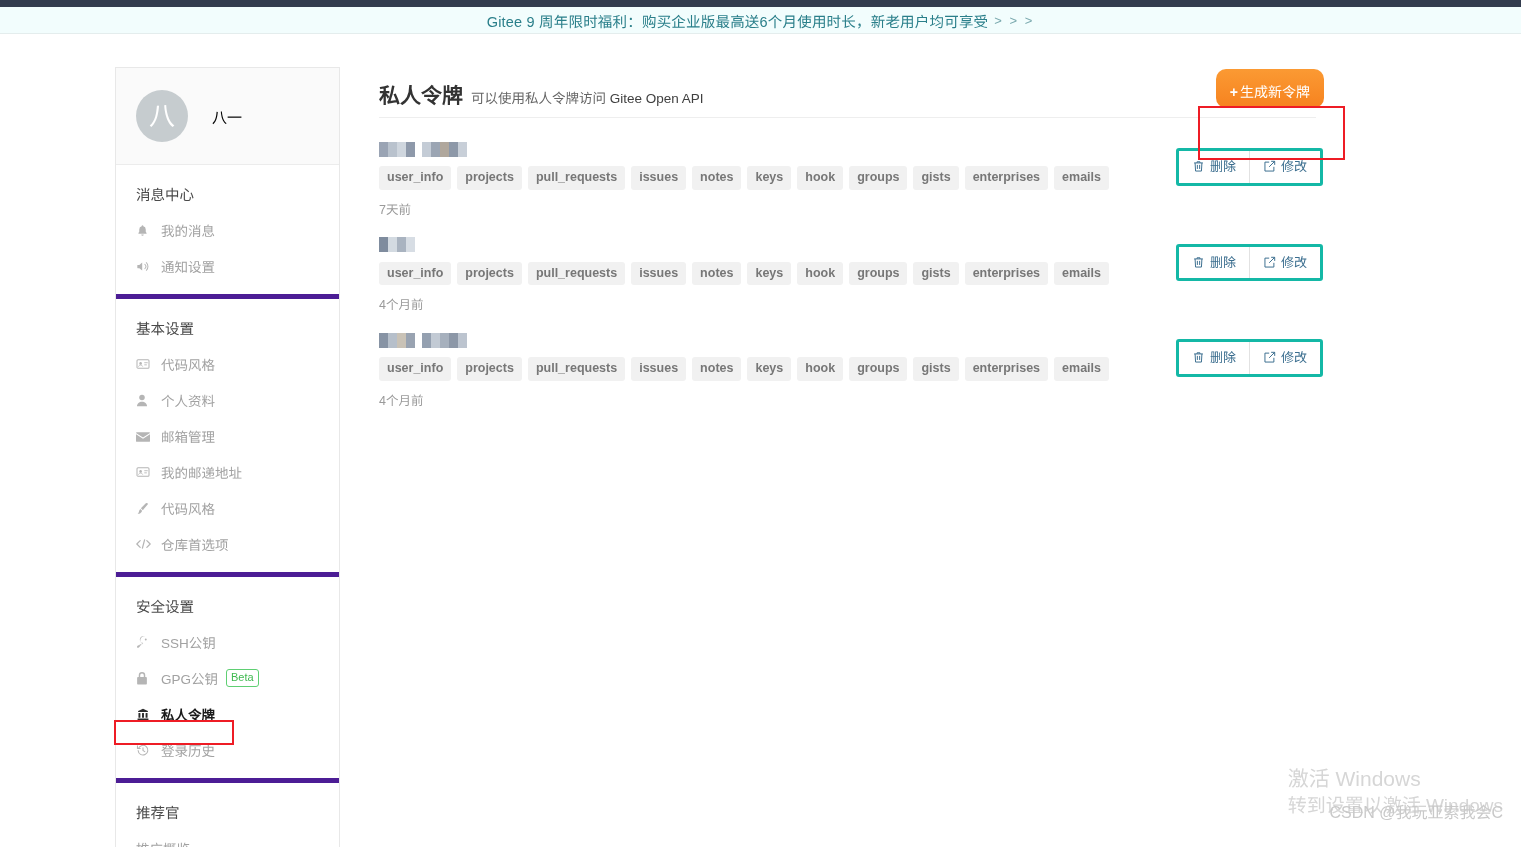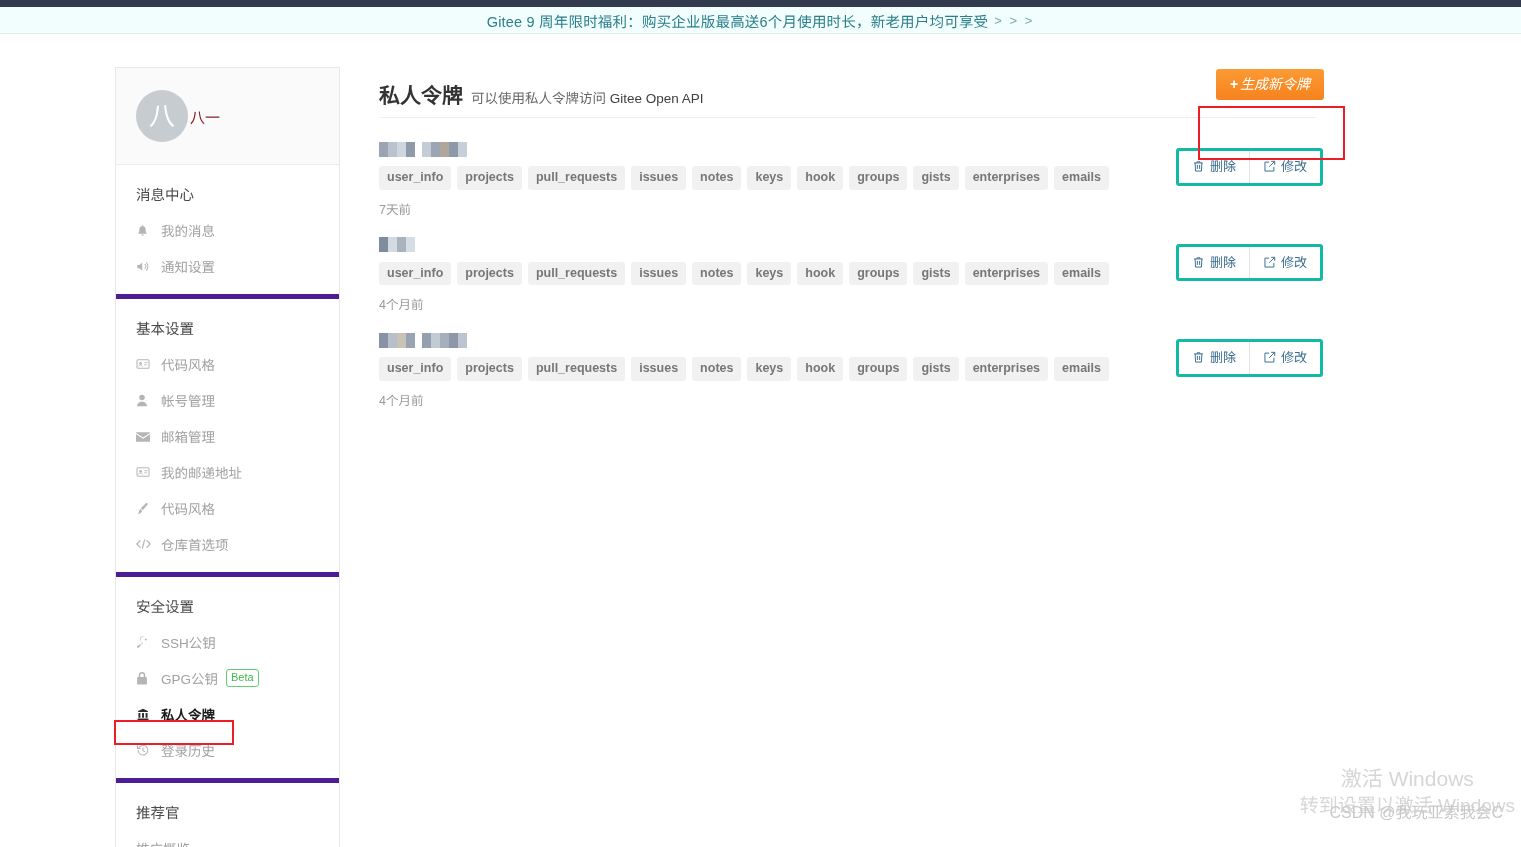--- a/index.html
+++ b/index.html
@@ -71,23 +71,23 @@
     border-radius: 50%;
     background: #c6cccf;
     color: #fff;
     display: flex; align-items: center; justify-content: center;
     font-size: 26px;
     line-height: 1;
     flex: none;
     cursor: pointer;
   }
   .sb-username {
-    margin-left: 2px;
+    margin-left: 24px;
     font-size: 15px;
-    color: #7f1d1d;
+    color: #000000;
     cursor: pointer;
   }
 
   .sb-group { padding: 8px 0 10px; border-bottom: 5px solid #4c1d95; }
   .sb-group:last-child { border-bottom: none; }
   .sb-title {
     font-size: 14.5px;
     color: #4a4a4a;
     padding: 10px 20px 8px;
     font-weight: 500;
@@ -161,27 +161,26 @@
   }
   .page-sub .api-link { color: #404040; cursor: pointer; }
 
   .btn-new {
     position: absolute;
     right: -8px; top: 2px;
     background: #f98c20;
     background: linear-gradient(#fb9a33, #f6821f);
     color: #fff;
     border: none;
-    border-radius: 3px;
+    border-radius: 10px;
     font-size: 14px;
-    padding: 8px 14px 9px;
+    padding: 16px 14px 9px;
     cursor: pointer;
     font-family: "Liberation Sans", sans-serif;
     line-height: 1;
-    font-style: italic;
   }
   .btn-new .plus { margin-right: 2px; font-weight: 600; }
 
   .annot-btn {
     position: absolute;
     left: 1198px; top: 72px;
     width: 147px; height: 54px;
     border: 2px solid #ee1c25;
     pointer-events: none;
   }
@@ -249,22 +248,22 @@
   .wm-csdn {
     position: absolute;
     right: 18px; bottom: 6px;
     font-size: 16px;
     color: #c9c9c9;
     white-space: nowrap;
     pointer-events: none;
   }
   .wm-win {
     position: absolute;
-    right: 6px; bottom: 10px;
-    text-align: center;
+    right: 18px; bottom: 10px;
+    text-align: left;
     color: #d6d6d6;
     pointer-events: none;
     line-height: 1.35;
   }
   .wm-win .l1 { font-size: 21px; }
   .wm-win .l2 { font-size: 19px; }
 </style>
 </head>
 <body>
 
@@ -321,21 +320,21 @@
         <span>代码风格</span>
       </div>
 
       <div class="sb-item">
         <span class="sb-ico">
           <svg width="12" height="13" viewBox="0 0 14 16" fill="currentColor">
               <circle cx="7" cy="4.4" r="3.4"></circle>
               <path d="M.8 15c0-3.4 2.8-5.6 6.2-5.6s6.2 2.2 6.2 5.6z"></path>
             </svg>
         </span>
-        <span>帐号管理</span>
+        <span>个人资料</span>
       </div>
 
       <div class="sb-item">
         <span class="sb-ico">
           <svg width="14" height="11" viewBox="0 0 16 12" fill="currentColor">
               <path d="M1 1h14a1 1 0 0 1 1 1L8 7.2.0 2a1 1 0 0 1 1-1zM0 3.4 8 8.6 16 3.4V11a1 1 0 0 1-1 1H1a1 1 0 0 1-1-1z"></path>
             </svg>
         </span>
         <span>邮箱管理</span>
       </div>

